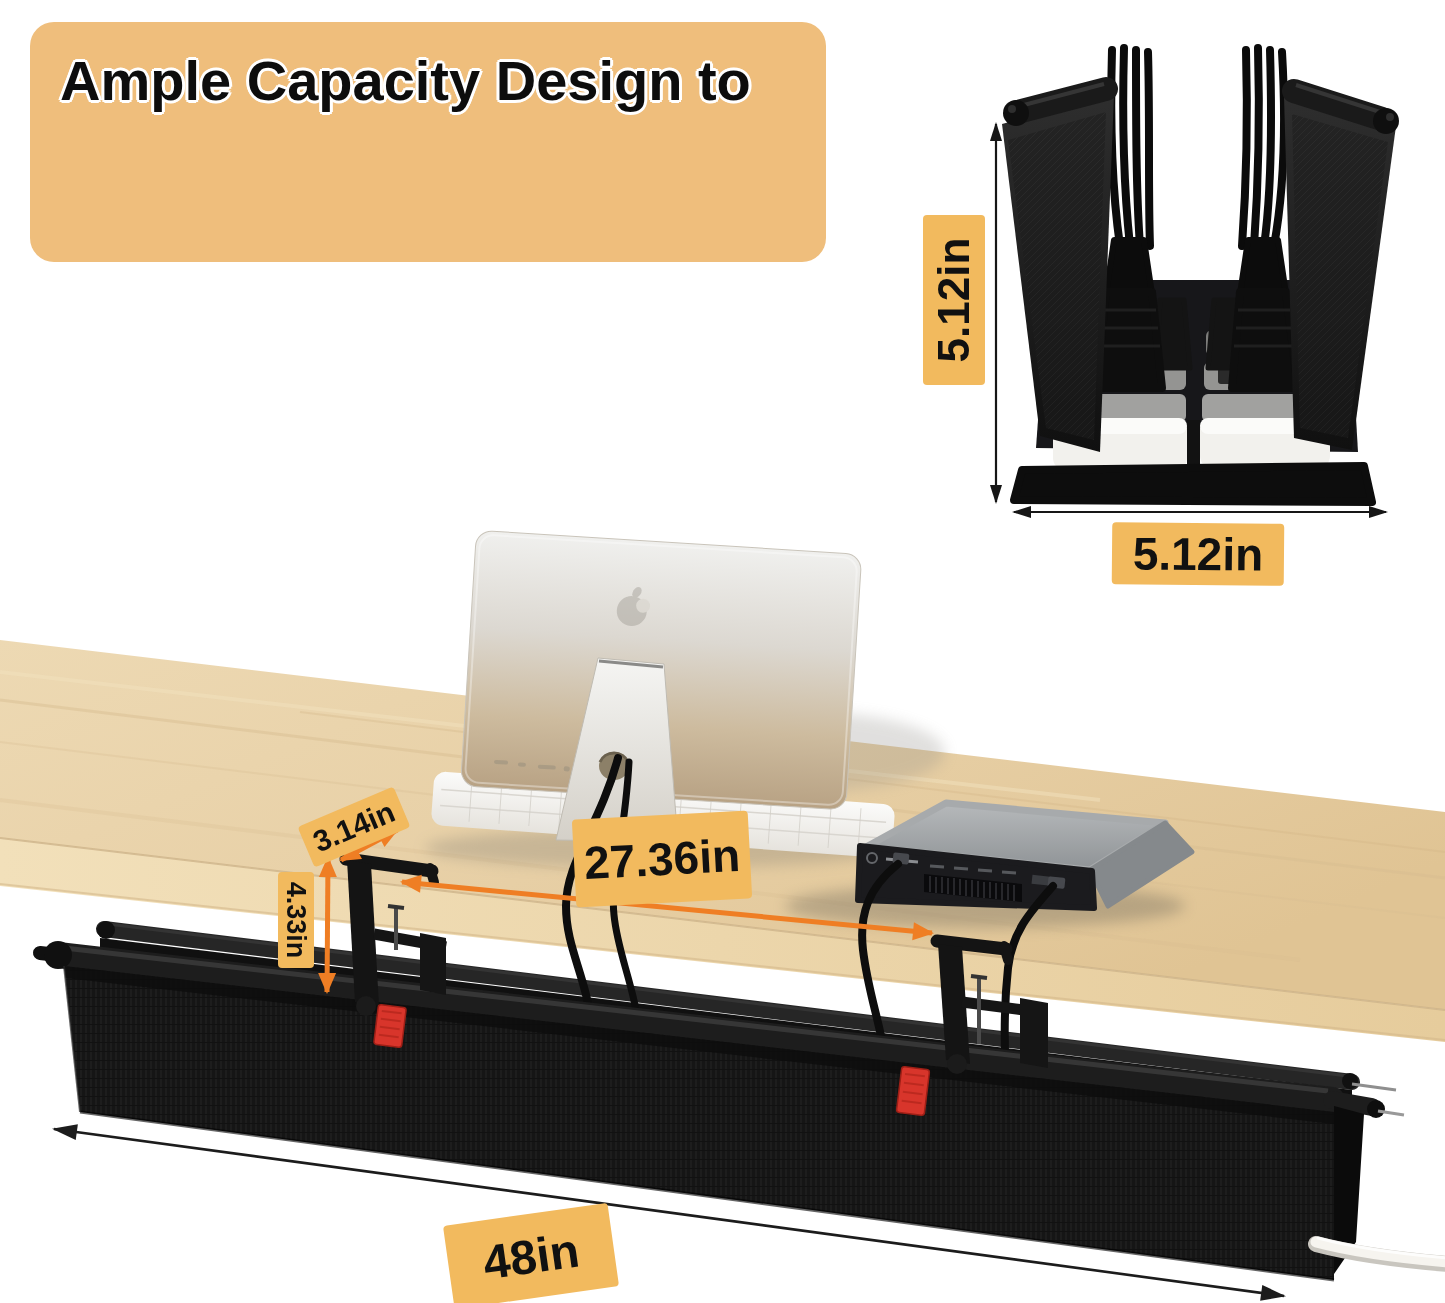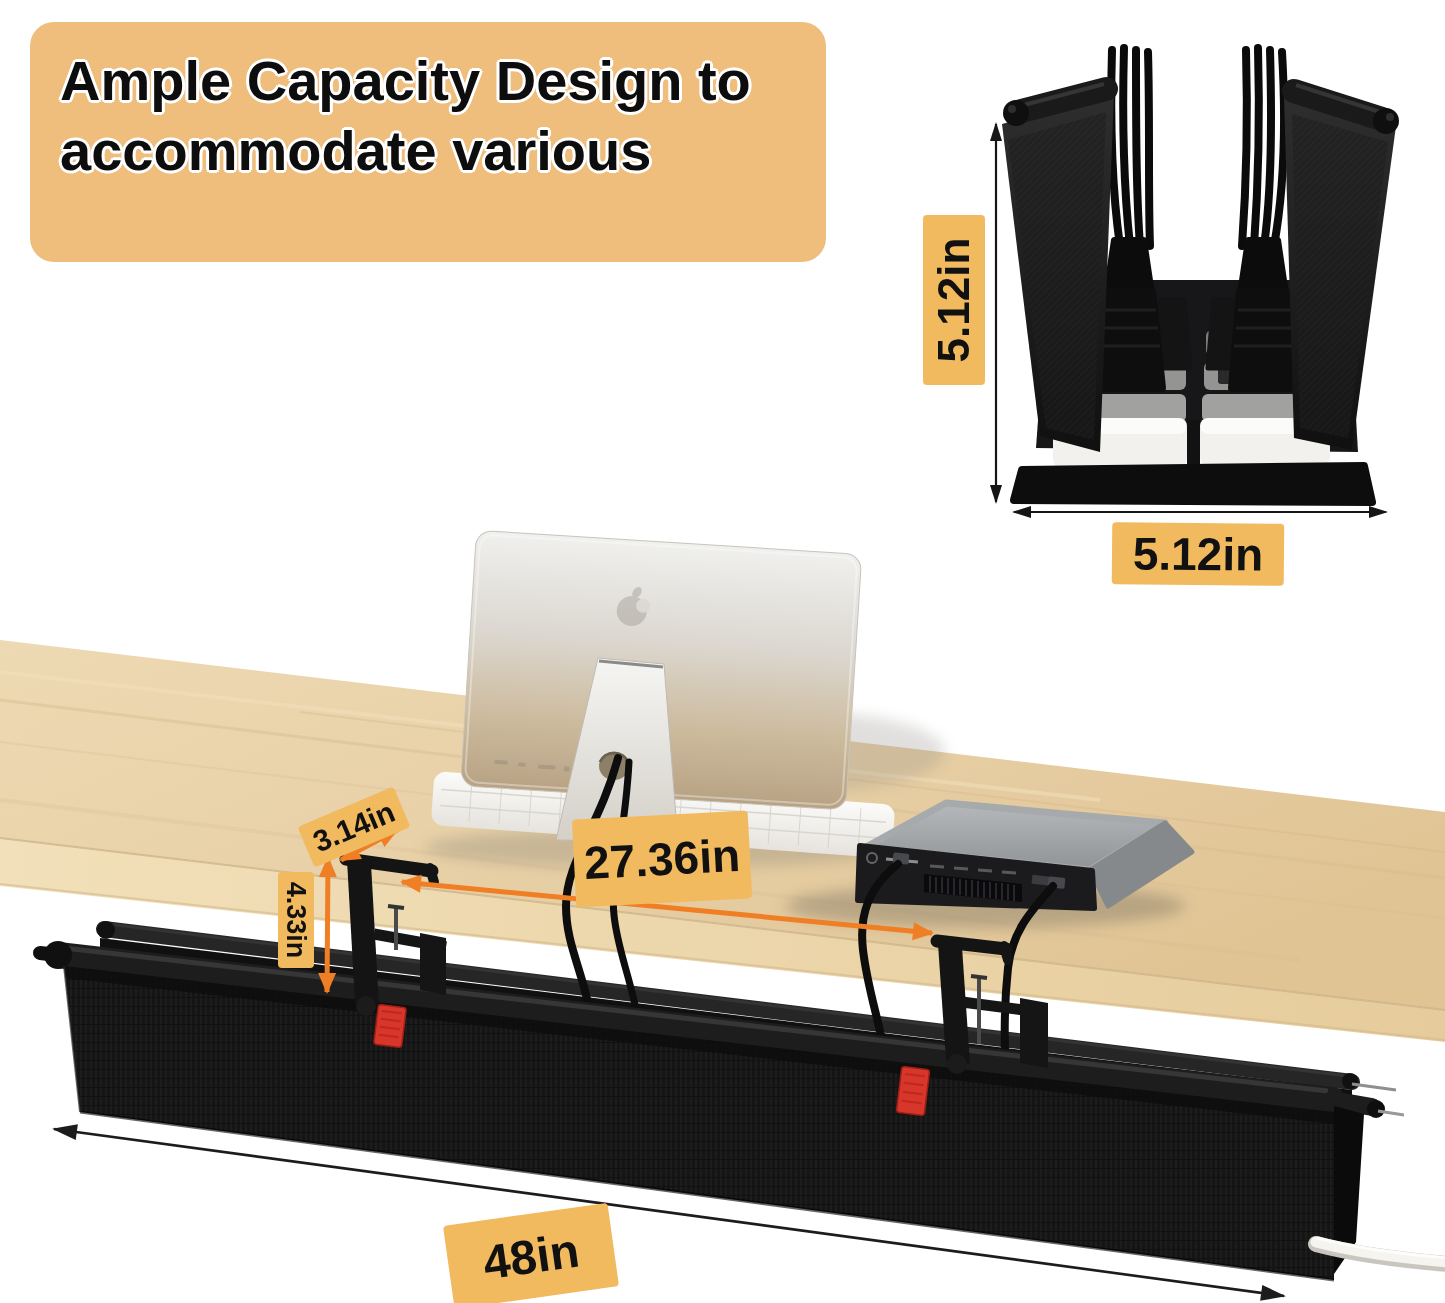--- a/index.html
+++ b/index.html
@@ -343,21 +343,20 @@
       <circle cx="1390" cy="117" r="4" fill="#2e2e2e"></circle>
     </g>
 
     <line x1="996" y1="124" x2="996" y2="502" stroke="#161616" stroke-width="2.2" marker-start="url(#mb2)" marker-end="url(#mb2)"></line>
     <line x1="1014" y1="512" x2="1386" y2="512" stroke="#161616" stroke-width="2.2" marker-start="url(#mb2)" marker-end="url(#mb2)"></line>
   </g>
 </svg>
 
   <div class="overlay title-card">
     <span class="line">Ample Capacity Design to</span>
-    <span class="line">accommodate various</span>
   </div>
 
   <div class="badge badge-tray-height">5.12in</div>
   <div class="badge badge-tray-width">5.12in</div>
   <div class="badge badge-clamp-depth">3.14in</div>
   <div class="badge badge-drop-height">4.33in</div>
   <div class="badge badge-clamp-spacing">27.36in</div>
   <div class="badge badge-tray-length">48in</div>
 </div>
 

